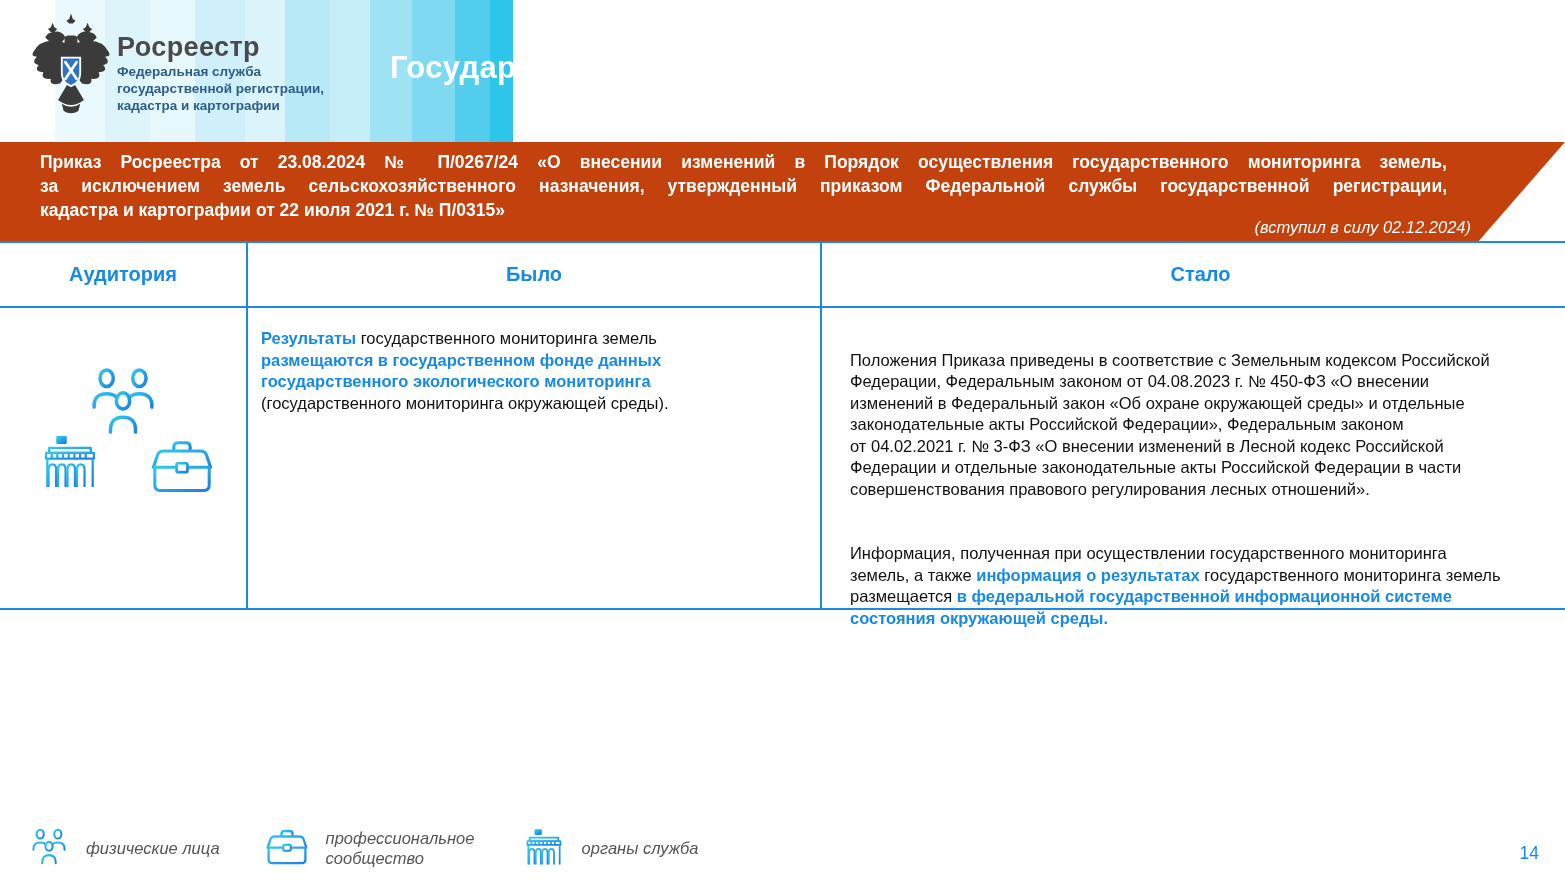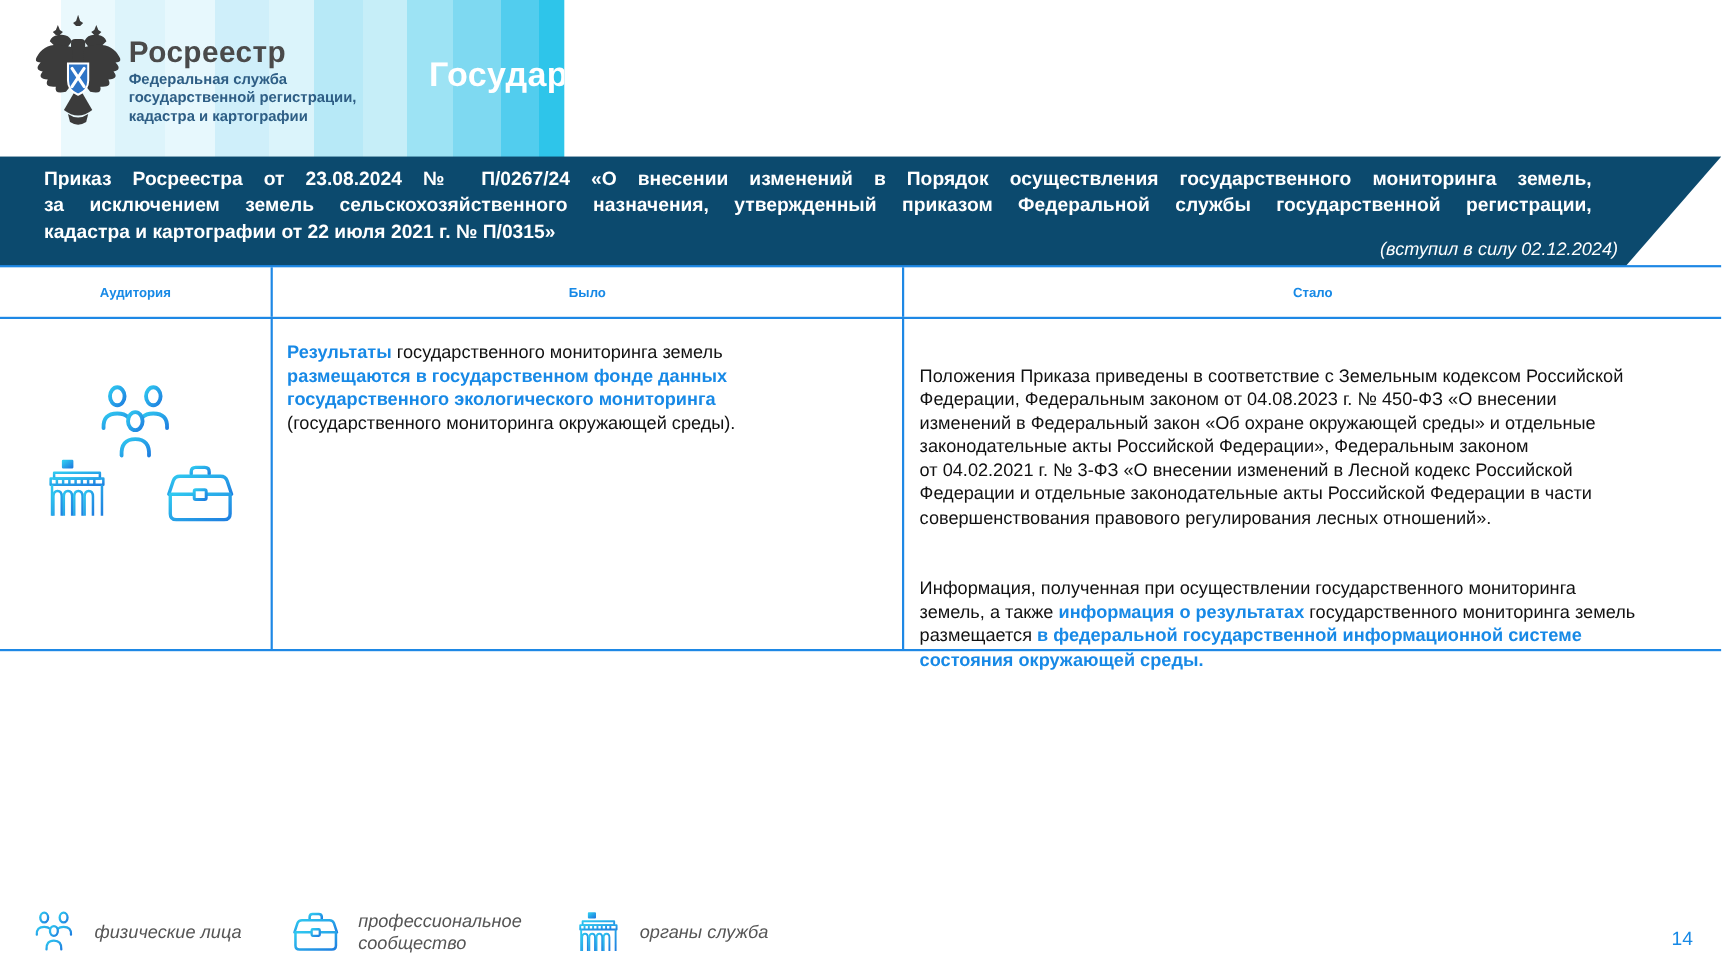--- a/index.html
+++ b/index.html
@@ -22,42 +22,42 @@
   }
   
   .logo { position:absolute; top:8px; left:25px; display:flex; }
   .logo-text { margin-top:24px; }
   .logo-name { font-size:27px; font-weight:bold; color:#4a4a4a; letter-spacing:0.4px; }
   .logo-sub { font-size:13.5px; font-weight:bold; color:#2e5e85; line-height:17px; }
   .logo-sub:first-of-type { margin-top:5px; }
   
   .banner {
     position:absolute; top:142px; left:0; width:1565px; height:101px;
-    background:#0c4a6e; box-sizing:border-box;
+    background:#c2410c; box-sizing:border-box;
     clip-path:polygon(0 0, 100% 0, calc(100% - 88px) 100%, 0 100%);
     color:#ffffff; font-weight:bold; font-size:17.5px; line-height:24px;
     padding:8px 118px 0 40px;
   }
   .banner-line.j { text-align:justify; text-align-last:justify; }
   .banner-note {
     position:absolute; right:94px; bottom:4px; font-style:italic;
     font-weight:normal; font-size:16.5px;
   }
   
   .ctable {
     position:absolute; top:241px; left:0; width:1565px;
     border-top:2px solid #1e88e5; border-bottom:2px solid #1e88e5;
   }
   .trow { display:grid; grid-template-columns:248px 574px 1fr; }
   .trow.hrow { border-bottom:2px solid #1e88e5; }
   .tcell { border-right:2px solid #1e88e5; box-sizing:border-box; }
-  .tcell:last-child { border-right:none; }
+  .tcell:last-child { border-right:none;margin-left:14px; }
   .hrow .tcell {
-    height:45px; display:flex; align-items:center; justify-content:center;
-    color:#1789e6; font-weight:bold; font-size:12px;
+    height:63px; display:flex; align-items:center; justify-content:center;
+    color:#1789e6; font-weight:bold; font-size:20px;
   }
   .brow .tcell { height:300px; position:relative; }
   .cell-text { font-size:16.5px; line-height:21.5px; color:#111; }
   .bylo-text { margin:20px 0 0 13px; width:455px; white-space:pre-line; }
   .stalo-text { margin:20px 0 0 14px; width:710px; white-space:pre-line; }
   .stalo-text p { margin:0 0 21.5px 0; }
   .hl { color:#1789e6; font-weight:bold; }
   
   .aud-icon { position:absolute; }
   .aud-people { left:84px; top:60px; }

